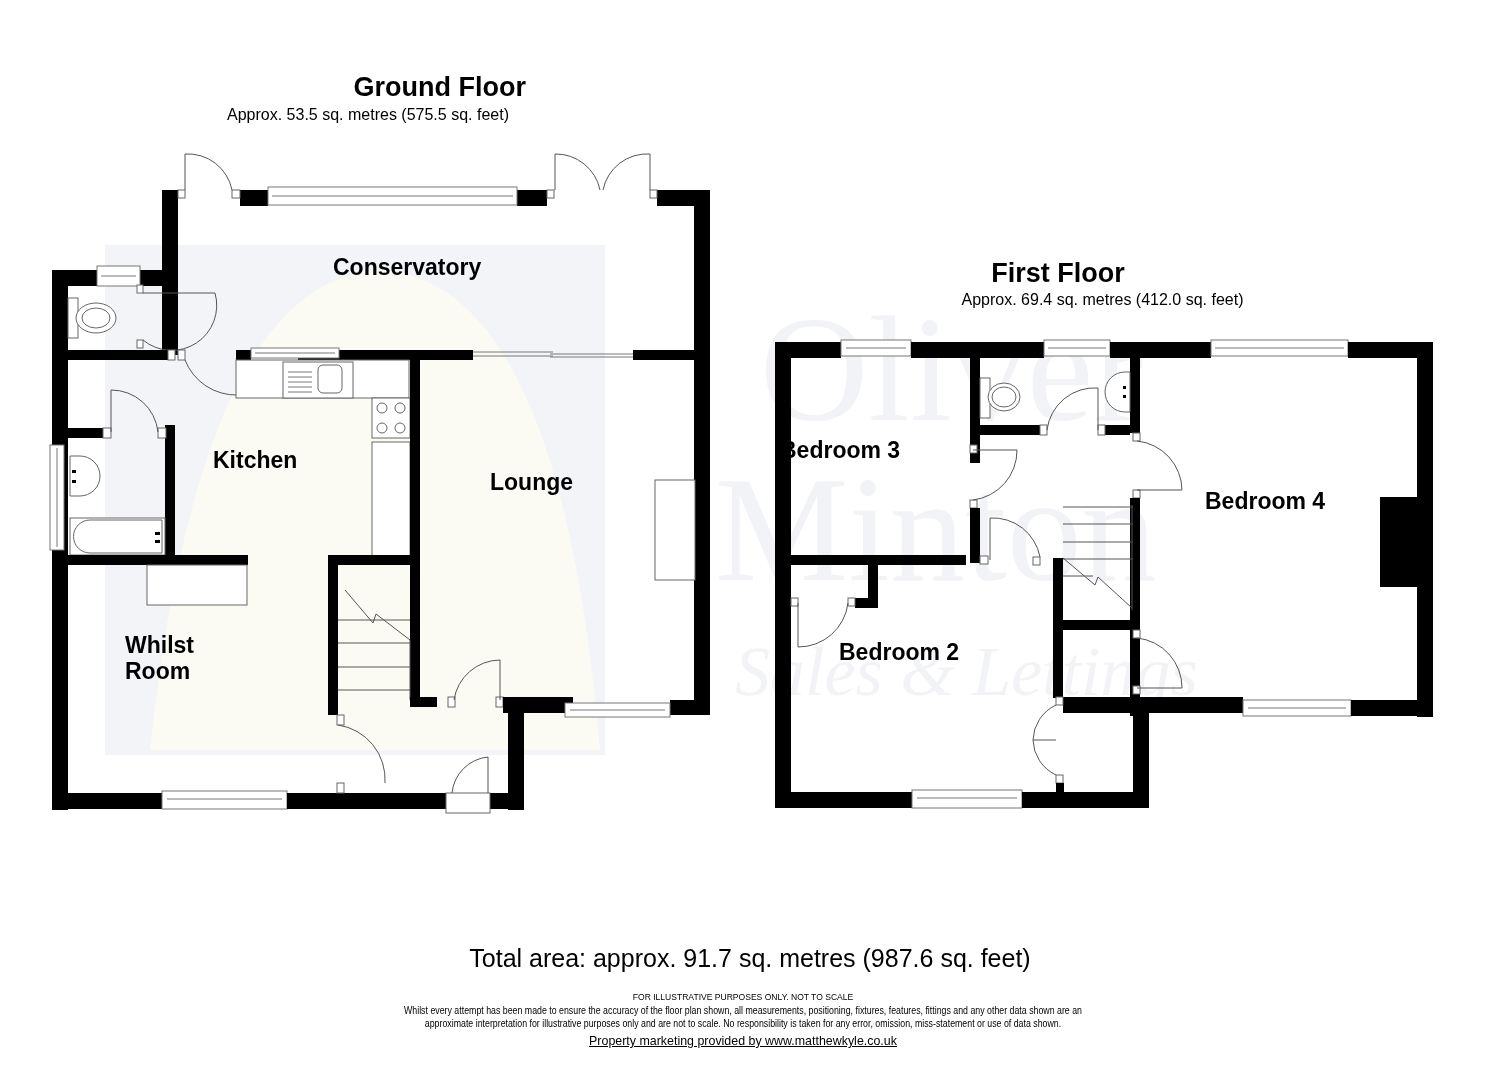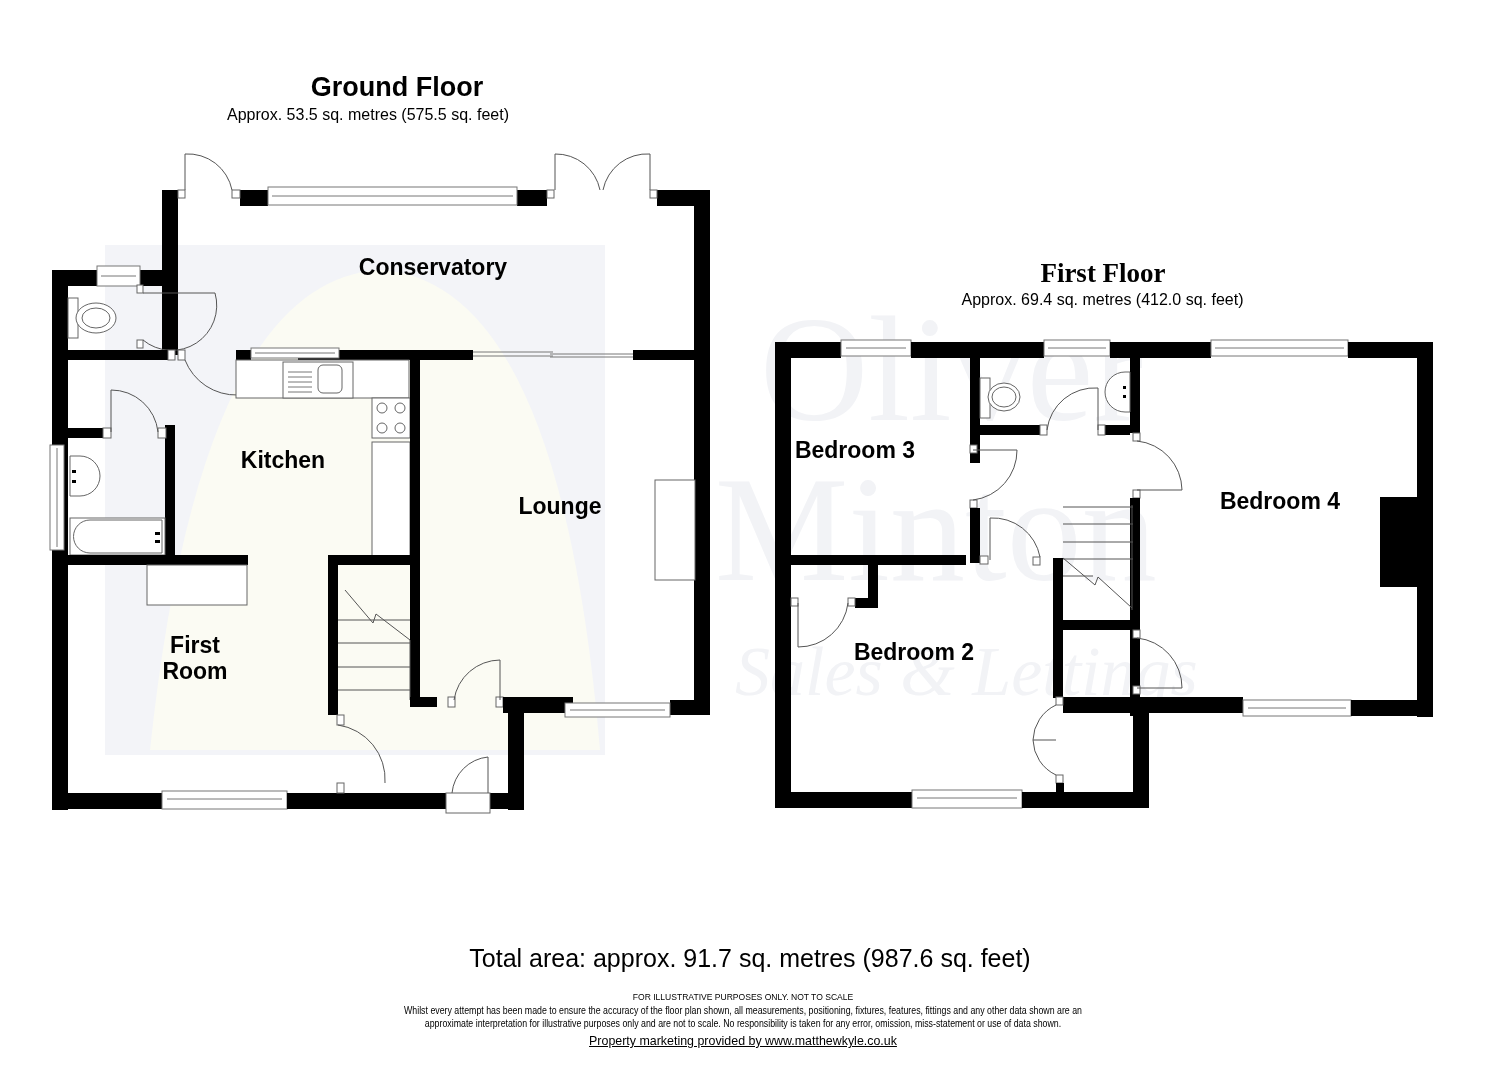--- a/index.html
+++ b/index.html
@@ -1,20 +1,20 @@
 <!DOCTYPE html>
 <html><head>
 <meta charset="utf-8">
 <style>
   html, body { margin:0; padding:0; background:#ffffff; }
   body { width:1485px; height:1080px; position:relative; overflow:hidden; font-family:"Liberation Sans", sans-serif; color:#000; }
   .abs { position:absolute; }
   .floor-title { font-weight:bold; font-size:27px; text-align:center; white-space:nowrap; }
   .floor-sub { font-size:16px; text-align:center; white-space:nowrap; }
-  .room-label { font-weight:bold; font-size:23px; text-align:center; line-height:26px; white-space:nowrap; }
+  .room-label { font-weight:bold; font-size:23px; line-height:26px; white-space:nowrap; }
   .total { font-size:25px; text-align:center; white-space:nowrap; }
   .disc-cap { font-family:"Liberation Sans", sans-serif; font-size:9.5px; text-align:center; white-space:nowrap; transform:scaleX(0.9); transform-origin:center; }
   .disc { font-family:"Liberation Sans", sans-serif; font-size:10px; text-align:center; white-space:nowrap; transform:scaleX(0.88); transform-origin:center; }
   .credit { font-size:13.5px; text-align:center; text-decoration:underline; white-space:nowrap; transform:scaleX(0.92); transform-origin:center; cursor:pointer; }
   svg { position:absolute; left:0; top:0; }
   .wall { fill:#000; }
   .thin { fill:none; stroke:#555; stroke-width:1; }
   .win { fill:#fff; stroke:#777; stroke-width:1; }
   .post { fill:#fff; stroke:#666; stroke-width:1; }
   .fix { fill:#fff; stroke:#666; stroke-width:1; }
@@ -249,31 +249,31 @@
     <path class="thin" d="M1056 705 A40 40 0 0 0 1033 740 L1056 740"></path>
     <path class="thin" d="M1056 775 A40 40 0 0 1 1033 740"></path>
 
     <rect class="wall" x="775" y="792" width="137" height="16"></rect>
     <rect class="win" x="912" y="790" width="110" height="18"></rect>
     <line x1="917" y1="798" x2="1017" y2="798" stroke="#777"></line>
     <rect class="wall" x="1022" y="792" width="127" height="16"></rect>
   </g>
 </svg>
 
-<div class="abs floor-title" style="left:247px; top:72px; width:300px;">Ground Floor</div>
+<div class="abs floor-title" style="left:226px; top:72px; width:300px;text-align:right;">Ground Floor</div>
 <div class="abs floor-sub" style="left:168px; top:106px; width:400px;">Approx. 53.5 sq. metres (575.5 sq. feet)</div>
 
-<div class="abs floor-title" style="left:953px; top:258px; width:300px;font-family:Liberation Serif, serif;">First Floor</div>
+<div class="abs floor-title" style="left:908px; top:258px; width:300px;">First Floor</div>
 <div class="abs floor-sub" style="left:900px; top:291px; width:405px;">Approx. 69.4 sq. metres (412.0 sq. feet)</div>
 
 <div class="abs room-label" style="left:333px; top:254px; width:200px;">Conservatory</div>
 <div class="abs room-label" style="left:213px; top:447px; width:140px;">Kitchen</div>
-<div class="abs room-label" style="left:490px; top:469px; width:140px;margin-top:24px;">Lounge</div>
+<div class="abs room-label" style="left:490px; top:469px; width:140px;">Lounge</div>
 <div class="abs room-label" style="left:125px; top:632px; width:140px;">
-  <div>First</div>
+  <div>Whilst</div>
   <div>Room</div>
 </div>
 
 <div class="abs room-label" style="left:780px; top:437px; width:150px;">Bedroom 3</div>
 <div class="abs room-label" style="left:1205px; top:488px; width:150px;">Bedroom 4</div>
 <div class="abs room-label" style="left:839px; top:639px; width:150px;">Bedroom 2</div>
 
 <div class="abs total" style="left:350px; top:944px; width:800px;">Total area: approx. 91.7 sq. metres (987.6 sq. feet)</div>
 <div class="abs disc-cap" style="left:443px; top:991px; width:600px;">FOR ILLUSTRATIVE PURPOSES ONLY. NOT TO SCALE</div>
 <div class="abs disc" style="left:243px; top:1005px; width:1000px;">Whilst every attempt has been made to ensure the accuracy of the floor plan shown, all measurements, positioning, fixtures, features, fittings and any other data shown are an</div>

